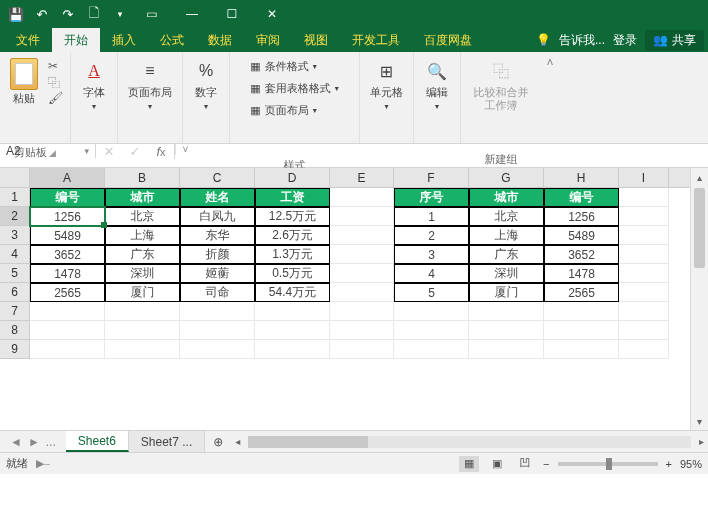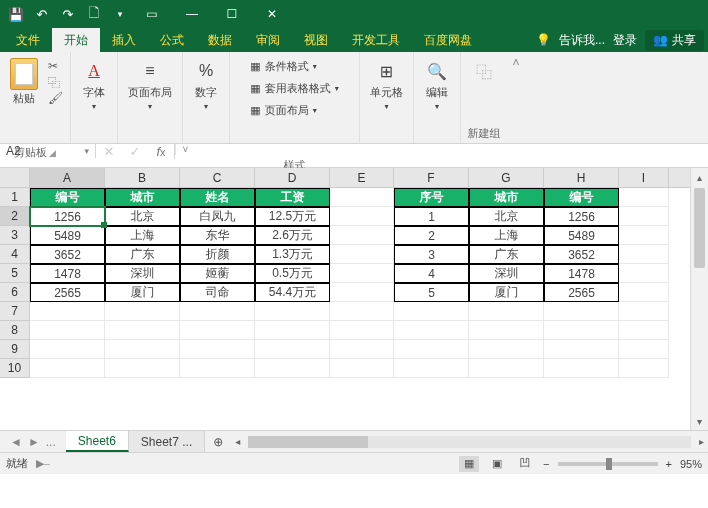--- a/index.html
+++ b/index.html
@@ -226,20 +226,21 @@
       </div>
     </div>
     <div class="group-label"></div>
   </div>
 
 
   <div class="group" style="border-right:none">
     <div class="group-body">
       <div class="big-btn" style="opacity:.5">
         <div class="ico">⿻</div>
+        <div class="lbl" style="max-width:60px">比较和合并工作簿</div>
       </div>
     </div>
     <div class="group-label">
         <span>新建组</span>
       </div>
   </div>
 
   <div style="width:18px;display:flex;align-items:flex-start;justify-content:center;padding-top:4px;color:#888">˄</div>
 </div>
 
@@ -375,32 +376,20 @@
           <div class="cell cw-A"></div>
           <div class="cell cw-B"></div>
           <div class="cell cw-C"></div>
           <div class="cell cw-D"></div>
           <div class="cell cw-E"></div>
           <div class="cell cw-F"></div>
           <div class="cell cw-G"></div>
           <div class="cell cw-H"></div>
           <div class="cell cw-I"></div>
         </div>
-        <div class="row">
-          <div class="rh">10</div>
-          <div class="cell cw-A"></div>
-          <div class="cell cw-B"></div>
-          <div class="cell cw-C"></div>
-          <div class="cell cw-D"></div>
-          <div class="cell cw-E"></div>
-          <div class="cell cw-F"></div>
-          <div class="cell cw-G"></div>
-          <div class="cell cw-H"></div>
-          <div class="cell cw-I"></div>
-        </div>
       </div>
   </div>
   <div class="vscroll">
     <div class="arr">▴</div>
     <div class="thumb"></div>
     <div class="arr bot">▾</div>
   </div>
 </div>
 
 <div class="sheet-tabs">

